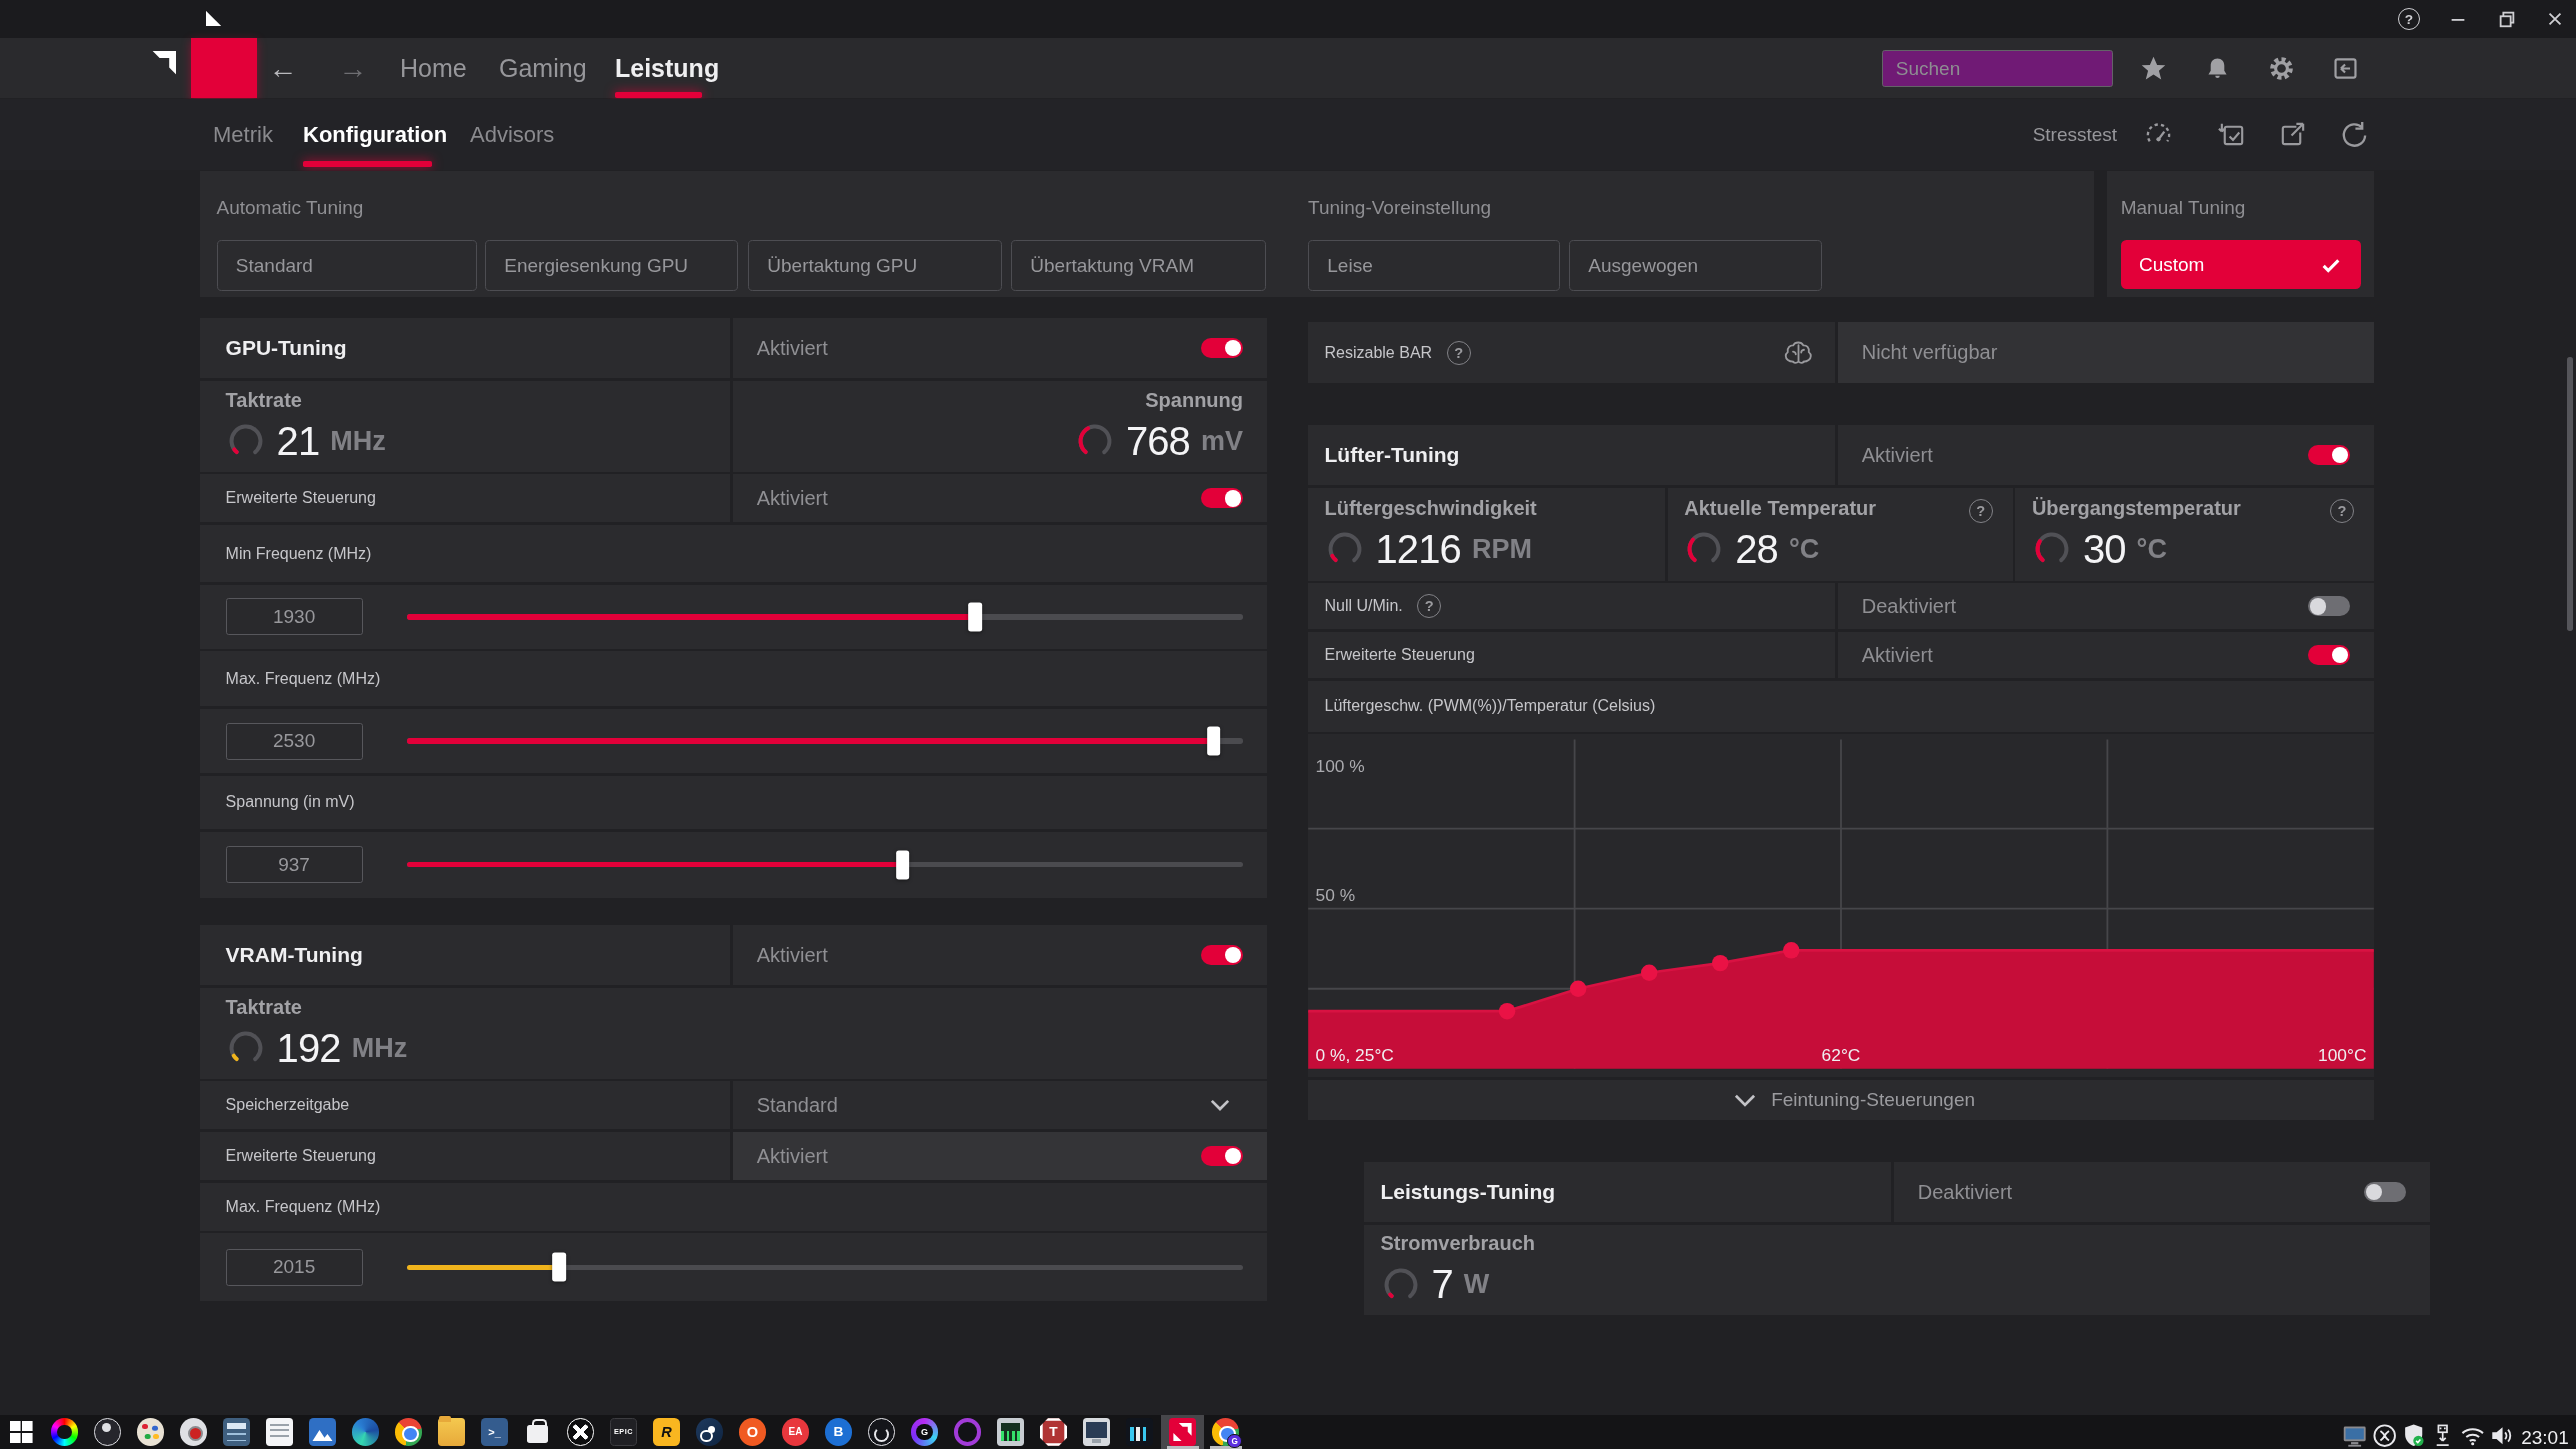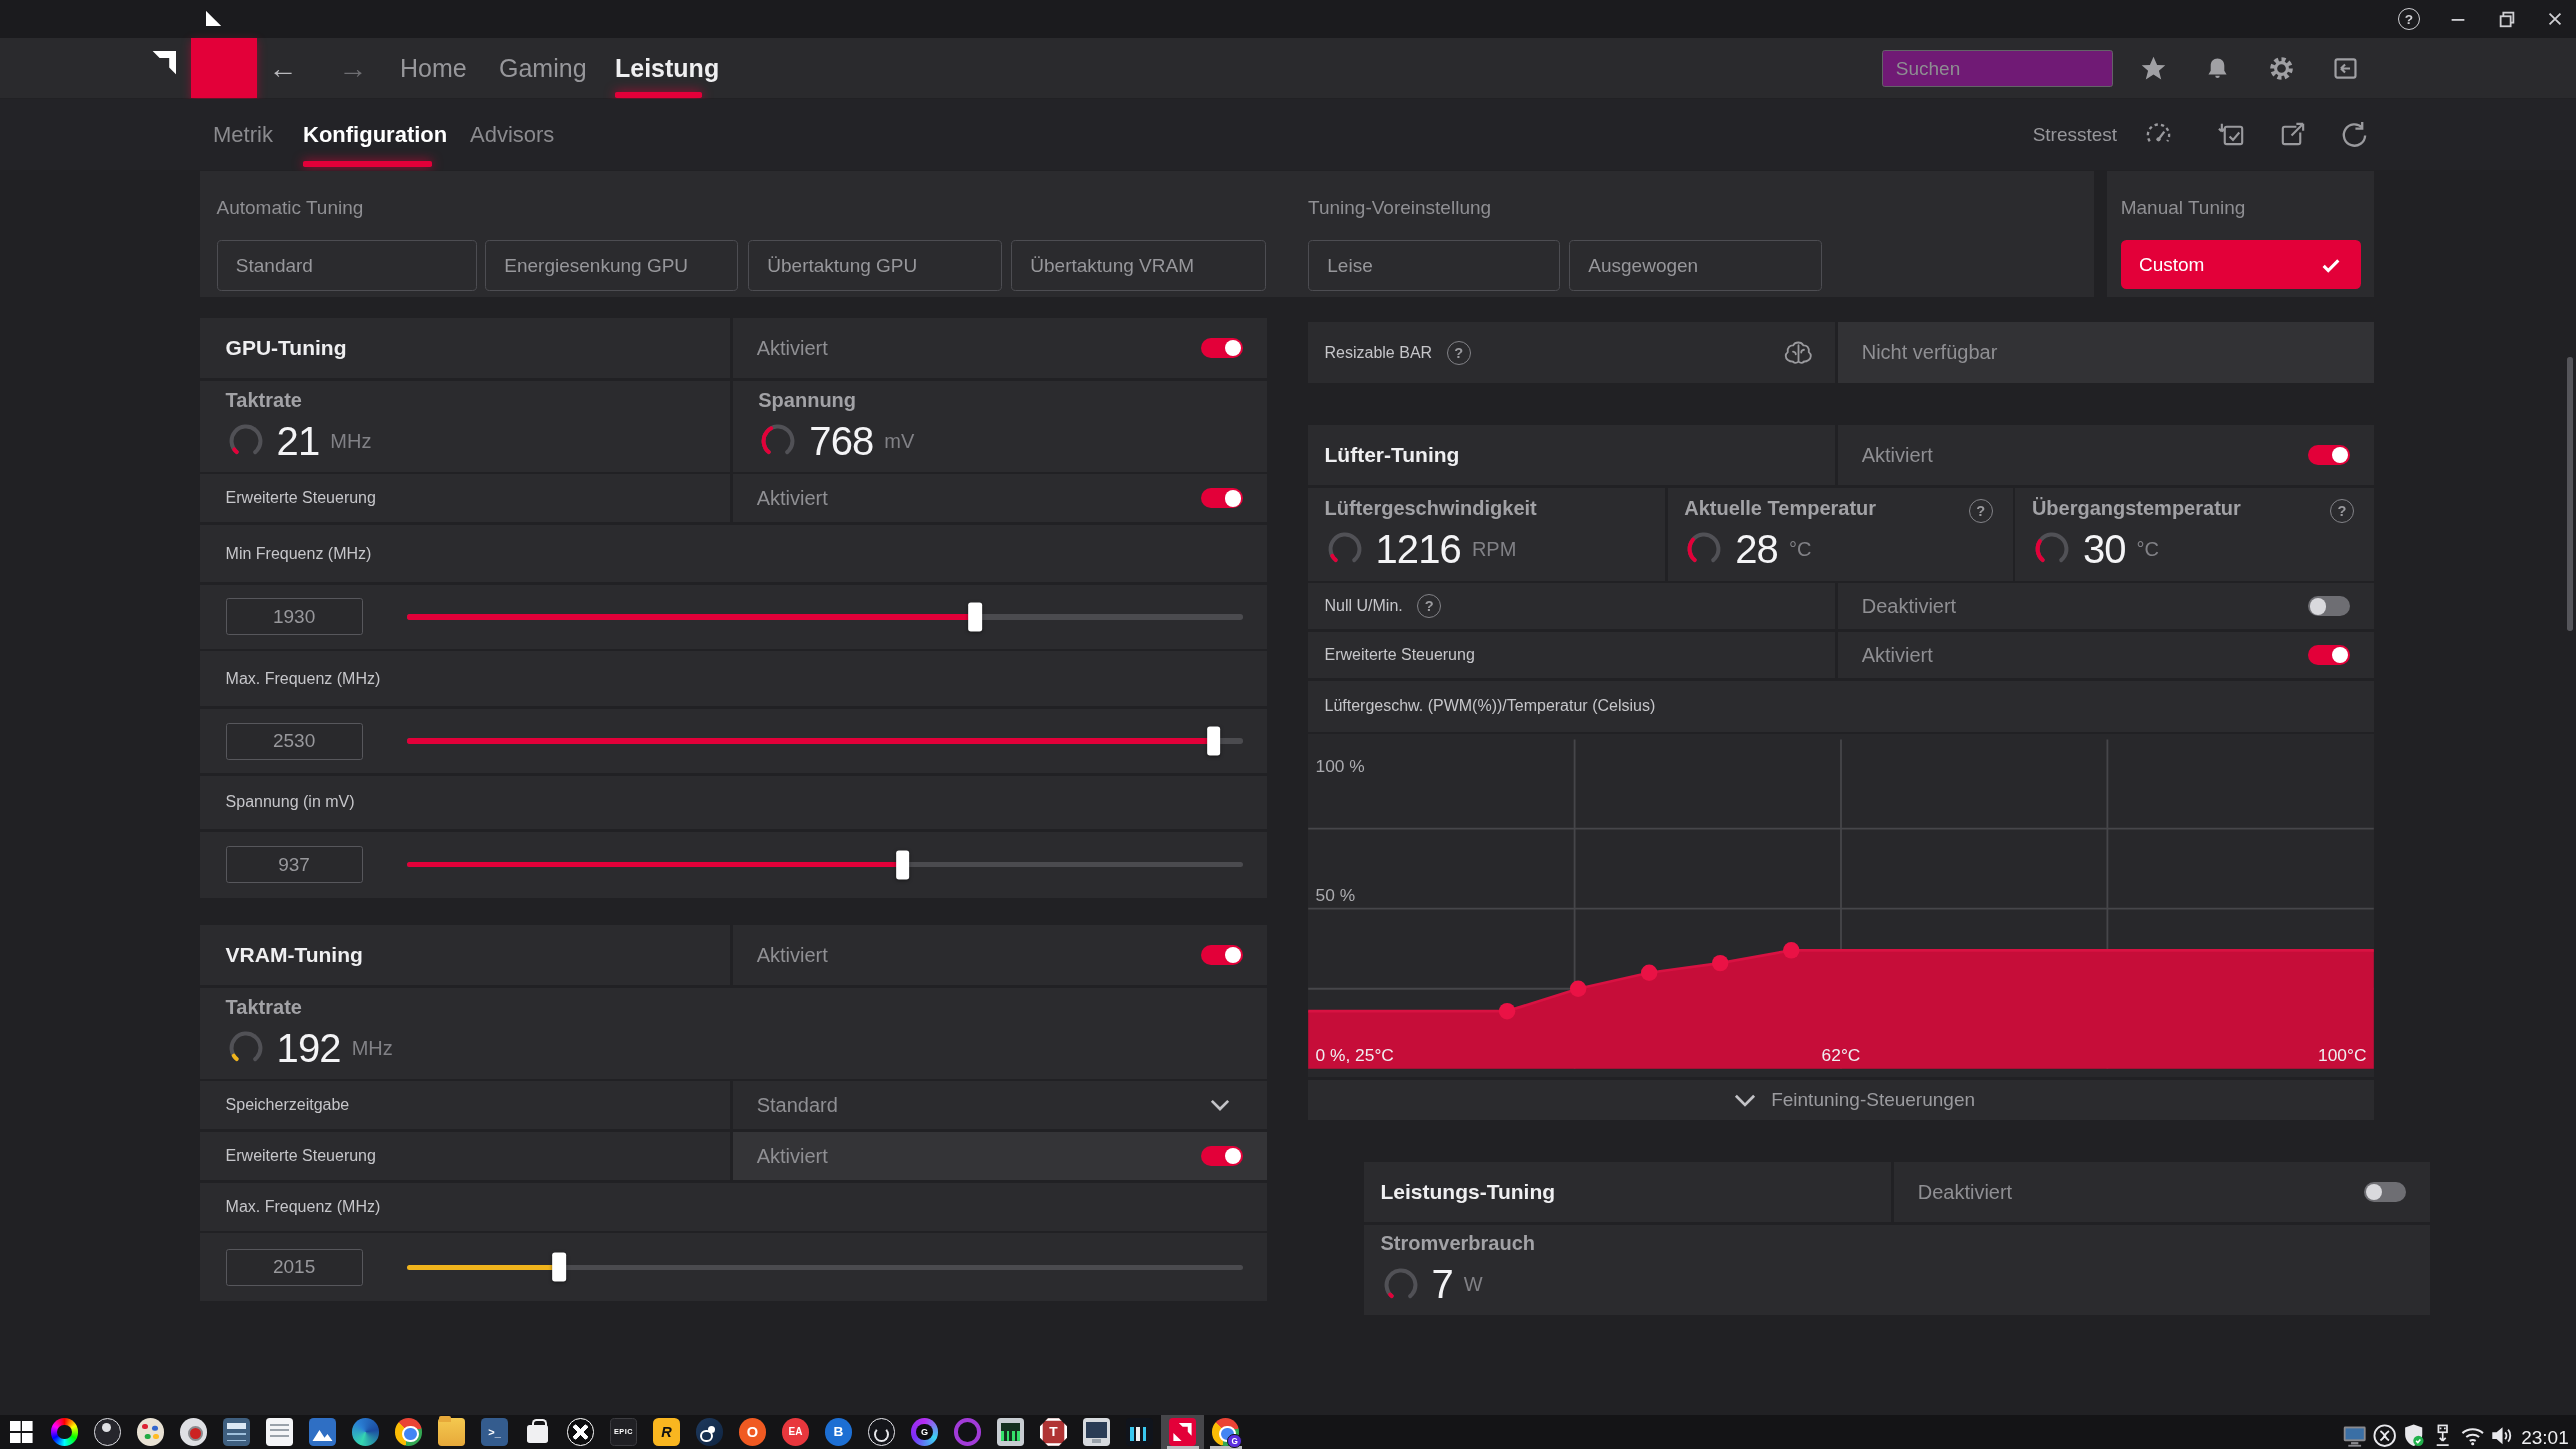--- a/index.html
+++ b/index.html
@@ -59,21 +59,21 @@
   .cr{flex:1;padding:0 24px;justify-content:space-between}
   .cfull{flex:1;padding-left:25.6px}
   .ptitle{color:var(--txt);font-size:21px;font-weight:700}
   .status{color:var(--sub);font-size:20px}
   .plainlabel{color:var(--label);font-size:16px}
 
   .vcell{flex-direction:column;align-items:flex-start;justify-content:center;gap:7.3px;padding-left:25.6px}
   .blabel{color:var(--boldlabel);font-size:20px;font-weight:700}
   .valline{display:flex;align-items:center;gap:11px}
   .big{color:#f4f4f6;font-size:40px;letter-spacing:-0.9px}
-  .unit{color:#818186;font-size:20px;font-weight:400}
+  .unit{color:#818186;font-size:27px;font-weight:700}
 
   .gauge{width:40px;height:40px}
   .g-base,.g-val{fill:none;stroke-width:3.6;stroke-linecap:round;transform-box:fill-box;transform-origin:center;transform:rotate(130deg)}
   .g-base{stroke:#515156;stroke-dasharray:78 22}
   .g-val{stroke:var(--accent)}
   .g-val.yellow{stroke:var(--yellow)}
 
   .toggle{width:42px;height:20px;border-radius:10px;position:relative;flex:none}
   .toggle .knob{position:absolute;top:1.8px;width:16.5px;height:16.5px;border-radius:50%;background:#fff}
   .toggle.on{background:var(--accent)}
@@ -308,21 +308,21 @@
         <span class="blabel">Taktrate</span>
         <div class="valline">
           <svg class="gauge" viewBox="0 0 36 36">
               <circle class="g-base" cx="18" cy="18" r="13" pathLength="100"></circle>
               <circle class="g-val" cx="18" cy="18" r="13" pathLength="100" style="stroke-dasharray:4 96"></circle>
             </svg>
           <span class="big">21</span>
           <span class="unit">MHz</span>
         </div>
       </div>
-      <div class="cell cr vcell" style="padding-left:25.6px;align-items:flex-start;justify-content:center">
+      <div class="cell cr vcell" style="padding-left:25.6px;align-items:flex-end;justify-content:center">
         <span class="blabel">Spannung</span>
         <div class="valline">
           <svg class="gauge" viewBox="0 0 36 36">
               <circle class="g-base" cx="18" cy="18" r="13" pathLength="100"></circle>
               <circle class="g-val" cx="18" cy="18" r="13" pathLength="100" style="stroke-dasharray:31 69"></circle>
             </svg>
           <span class="big">768</span>
           <span class="unit">mV</span>
         </div>
       </div>

